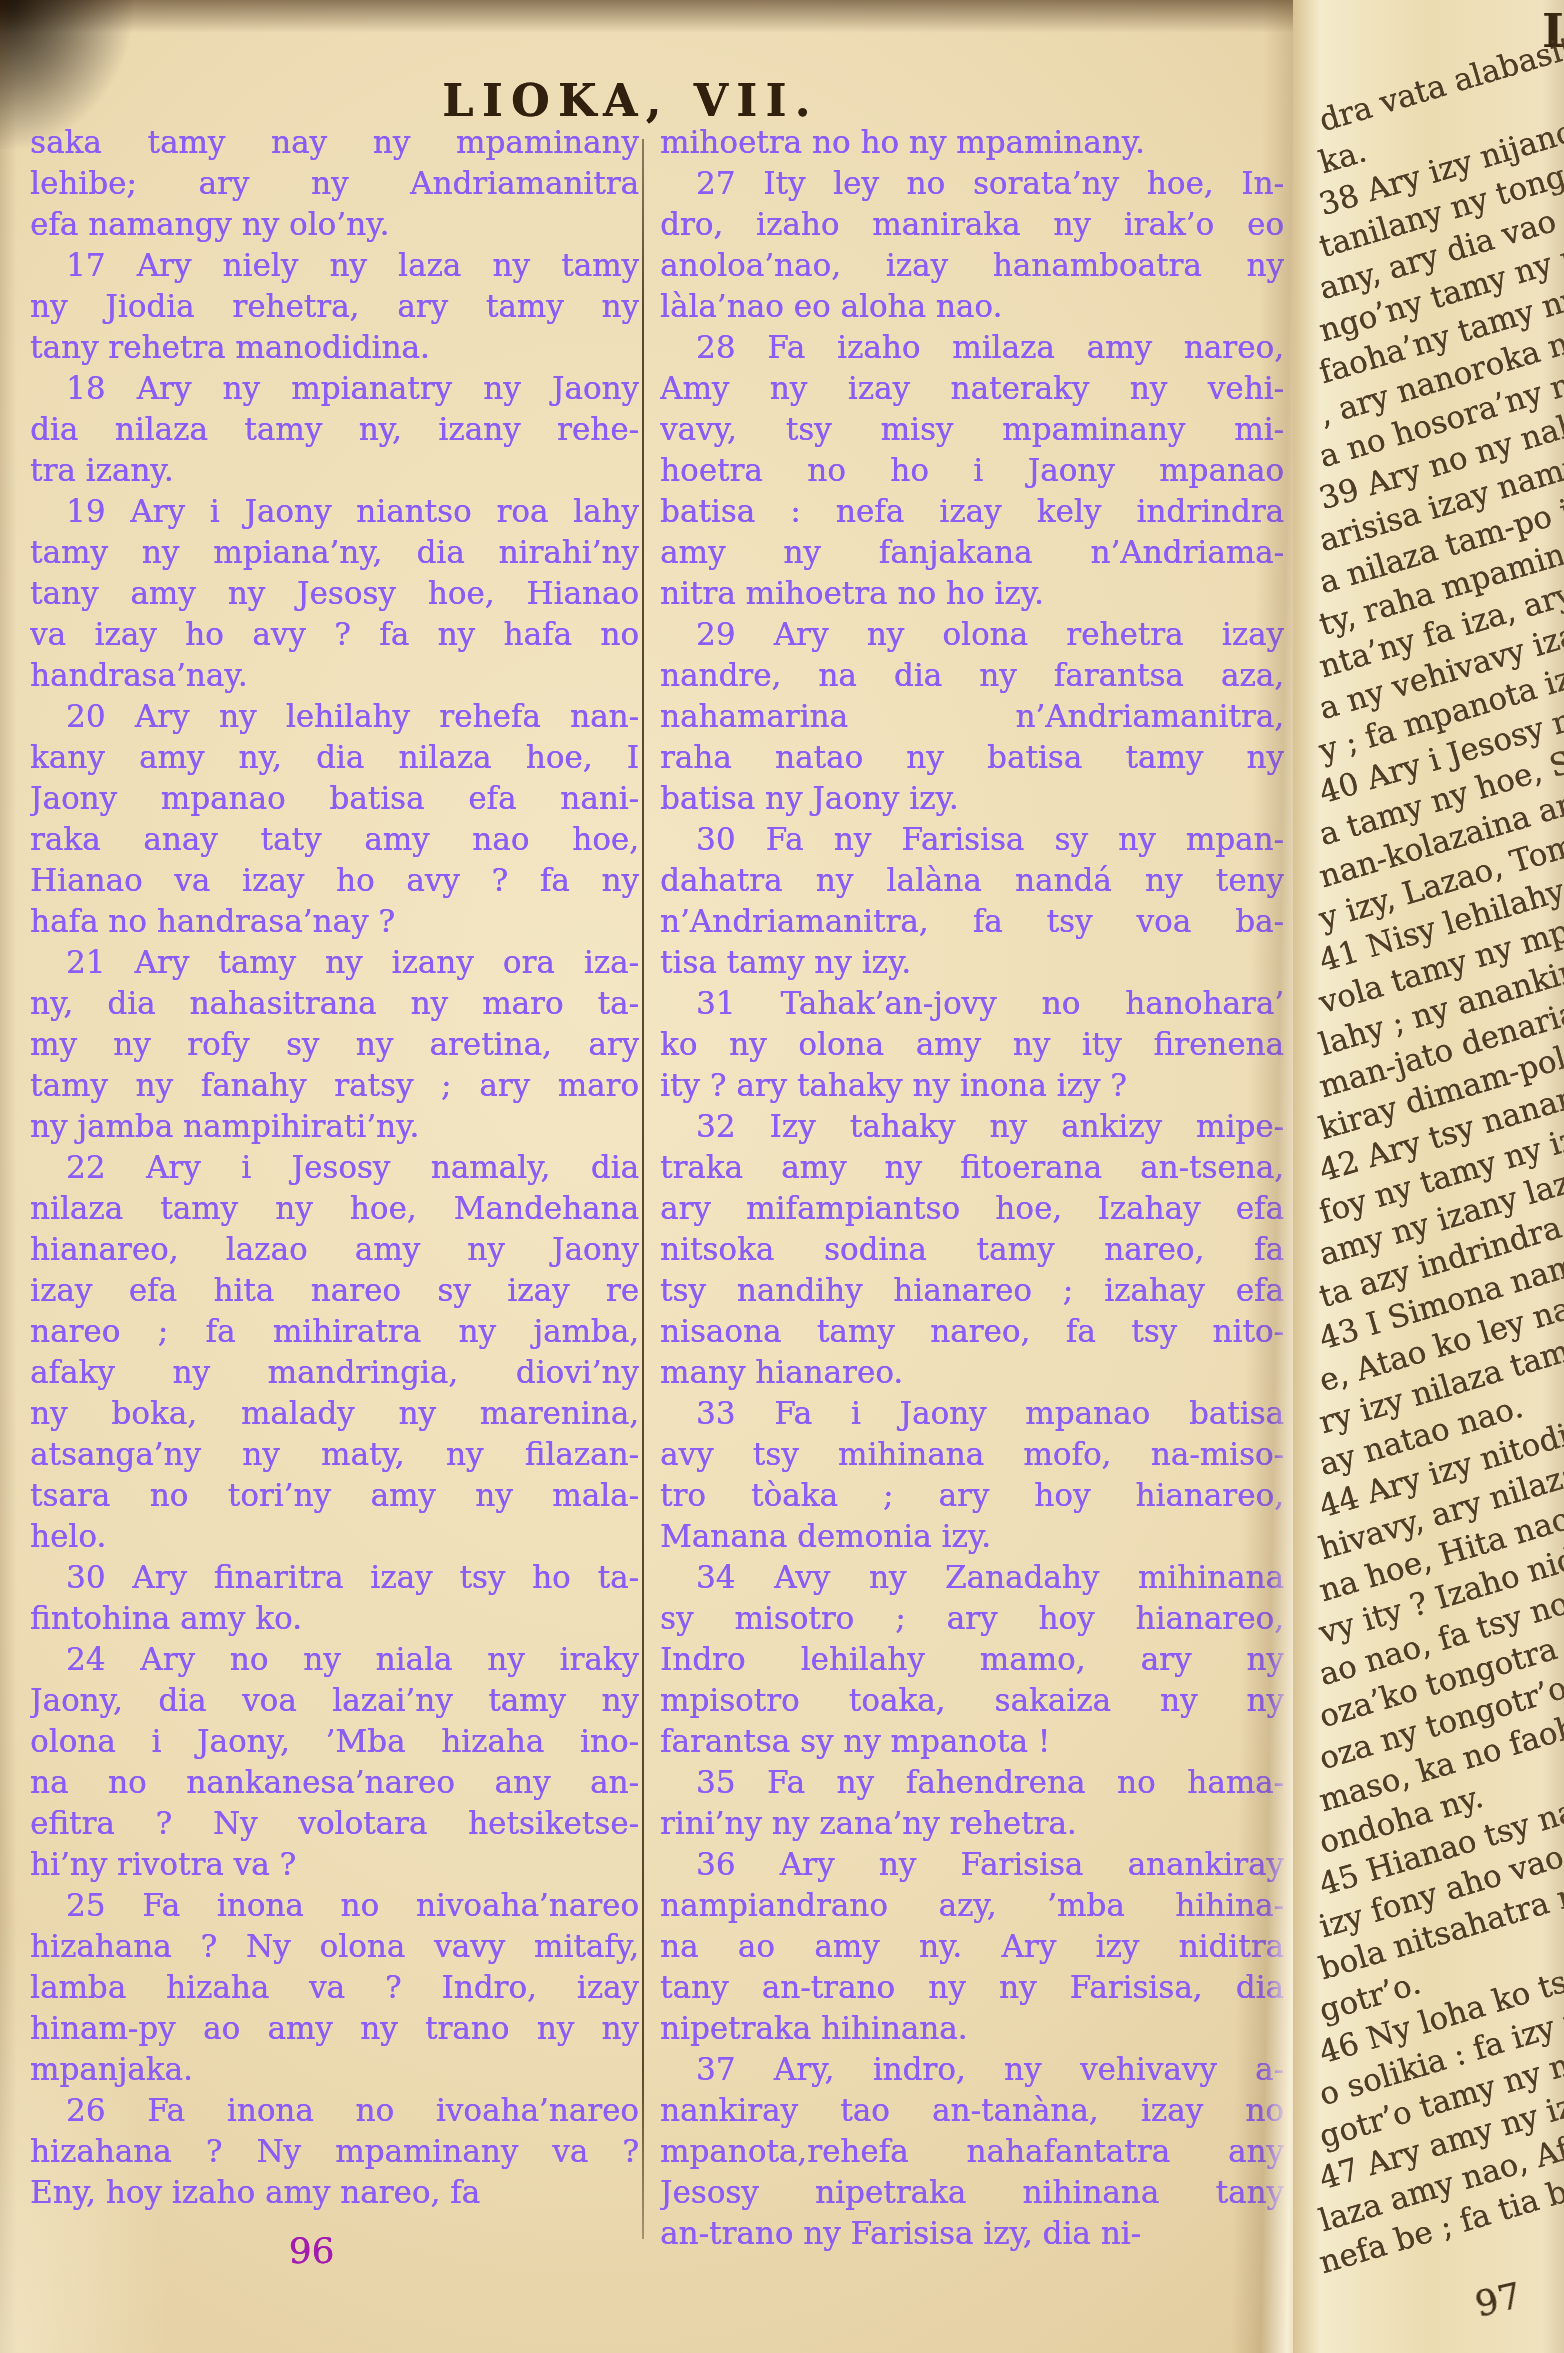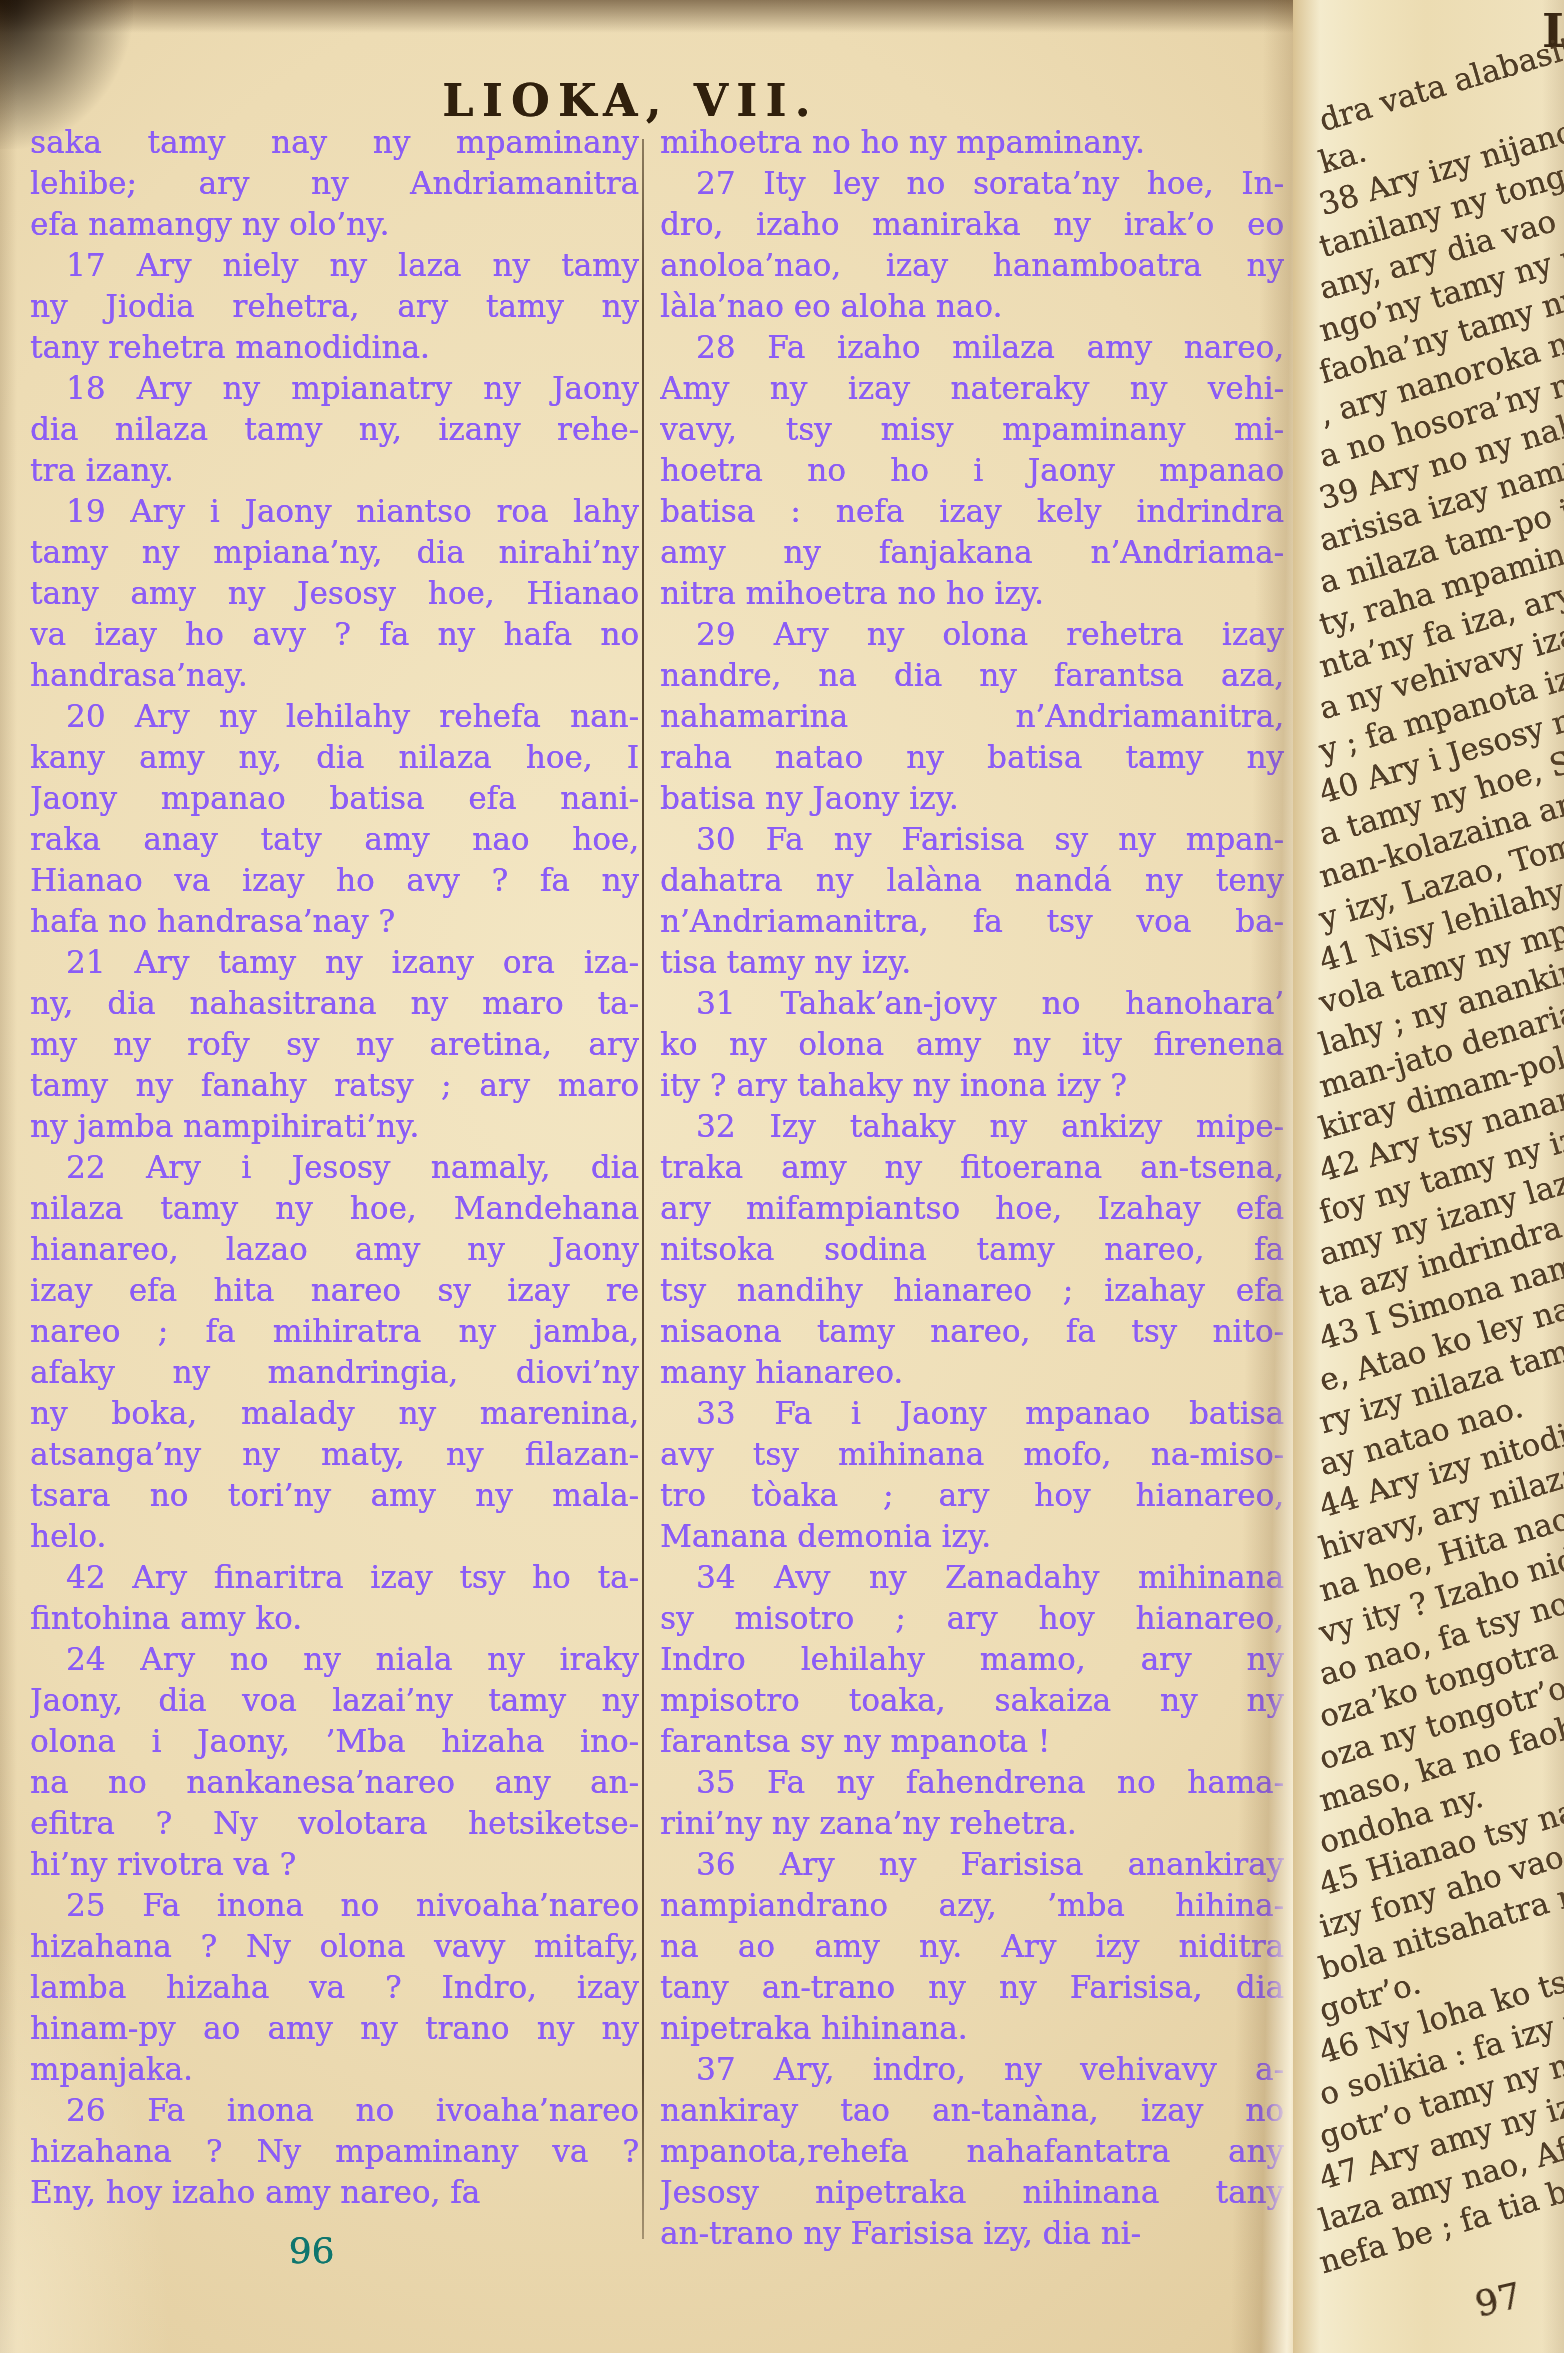--- a/index.html
+++ b/index.html
@@ -27,21 +27,21 @@
   
   .col{position:absolute;top:110px;color:#8b5cf6;margin-top:12px;}
   .col-l{left:30px;width:609px;}
   .col-r{left:660px;width:624px;}
   .ln{height:41px;line-height:41px;font-size:31px;overflow:hidden;
     text-align:justify;text-align-last:justify;text-shadow:0.3px 0 0 currentColor;}
   .ln.end{text-align-last:left;}
   .ln.ind{text-indent:36px;}
   .divider{position:absolute;left:642px;top:139px;width:2.3px;height:2100px;
     background:linear-gradient(180deg, rgba(62,44,24,.55), rgba(62,44,24,.85) 8%, rgba(62,44,24,.85) 92%, rgba(62,44,24,.4));}
-  .pgnum{position:absolute;font-size:36px;color:#0f766e;text-shadow:0.3px 0 0 currentColor;}
+  .pgnum{position:absolute;font-size:36px;color:#a21caf;text-shadow:0.3px 0 0 currentColor;}
   .pg-l{left:30px;top:2230px;width:563px;text-align:center;}
   
   .curl{position:absolute;left:1293px;top:0;width:272px;height:2354px;overflow:hidden;
     background:linear-gradient(90deg, #d9c292 0px, #f4ebcd 27px, #f0e3bd 74px, #ecdcb2 133px, #f0e3c0 100%);}
   .fore-edge{position:absolute;left:1247px;top:0;width:72px;height:2354px;
     background:linear-gradient(90deg, rgba(125,92,48,0) 0%, rgba(125,92,48,.22) 42%, rgba(248,240,217,.95) 78%, rgba(244,234,203,0) 100%);
     transform:rotate(.8deg);}
   .curl-stack{position:absolute;left:27px;top:100px;width:548px;color:#46331e;
     filter:blur(0.5px);opacity:.94;}
   .curl-ln{height:42px;line-height:42px;font-size:31px;white-space:nowrap;
@@ -93,21 +93,21 @@
     <div class="ln ind">22 Ary i Jesosy namaly, dia</div>
     <div class="ln">nilaza tamy ny hoe, Mandehana</div>
     <div class="ln">hianareo, lazao amy ny Jaony</div>
     <div class="ln">izay efa hita nareo sy izay re</div>
     <div class="ln">nareo ; fa mihiratra ny jamba,</div>
     <div class="ln">afaky ny mandringia, diovi’ny</div>
     <div class="ln">ny boka, malady ny marenina,</div>
     <div class="ln">atsanga’ny ny maty, ny filazan-</div>
     <div class="ln">tsara no tori’ny amy ny mala-</div>
     <div class="ln end">helo.</div>
-    <div class="ln ind">42 Ary finaritra izay tsy ho ta-</div>
+    <div class="ln ind">30 Ary finaritra izay tsy ho ta-</div>
     <div class="ln end">fintohina amy ko.</div>
     <div class="ln ind">24 Ary no ny niala ny iraky</div>
     <div class="ln">Jaony, dia voa lazai’ny tamy ny</div>
     <div class="ln">olona i Jaony, ’Mba hizaha ino-</div>
     <div class="ln">na no nankanesa’nareo any an-</div>
     <div class="ln">efitra ? Ny volotara hetsiketse-</div>
     <div class="ln end">hi’ny rivotra va ?</div>
     <div class="ln ind">25 Fa inona no nivoaha’nareo</div>
     <div class="ln">hizahana ? Ny olona vavy mitafy,</div>
     <div class="ln">lamba hizaha va ? Indro, izay</div>

